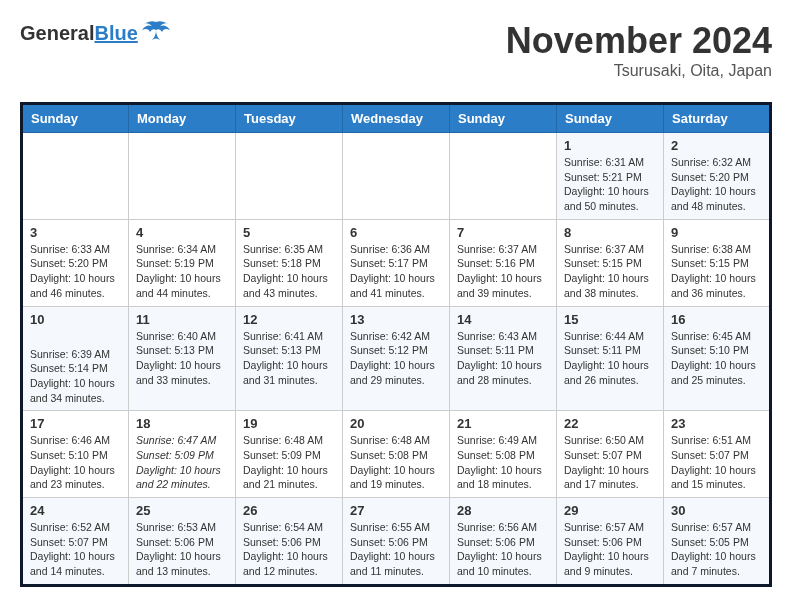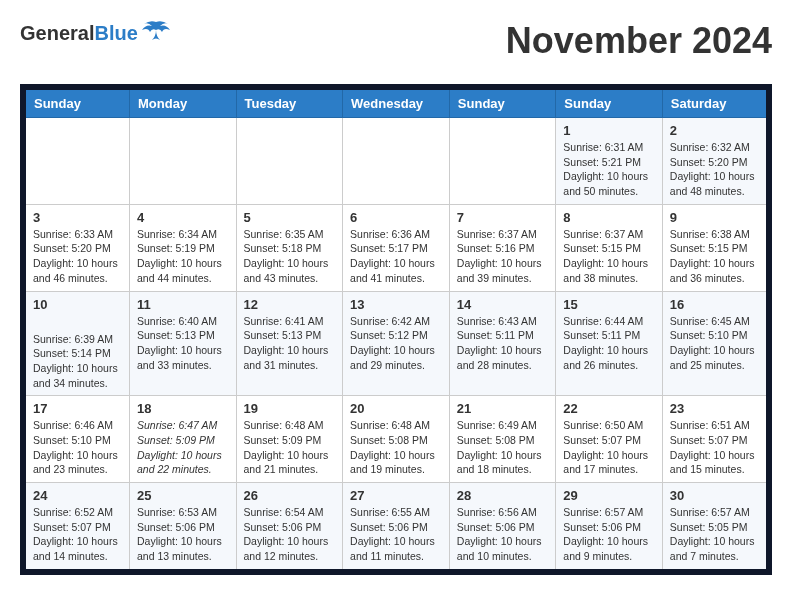--- a/index.html
+++ b/index.html
@@ -29,21 +29,21 @@
       font-weight: bold;
       color: #333;
     }
     .location {
       font-size: 16px;
       color: #555;
     }
     .calendar {
       width: 100%;
       border-collapse: collapse;
-      border: 6px solid #0f172a;
+      border: 3px solid #0f172a;
     }
     .calendar th {
       background-color: #2c7dc7;
       color: #fff;
       text-align: left;
       padding: 6px 8px;
       font-size: 13px;
       font-weight: bold;
       border: 1px solid #2268a8;
     }
@@ -83,20 +83,21 @@
     }
     .logo-general {
       font-size: 20px;
       font-weight: bold;
       color: #333;
     }
     .logo-blue {
       color: #2c7dc7;
       font-size: 20px;
       font-weight: bold;
+      text-decoration: underline;
     }
     .logo-bird {
       margin-left: 4px;
     }
   </style>
 </head>
 <body>
 
 <div class="header">
   <div class="logo">
@@ -106,20 +107,21 @@
       <span class="logo-bird">
         <svg width="28" height="22" viewBox="0 0 28 22">
           <path d="M14 2 Q20 0 26 4 Q22 2 18 6 Q24 4 28 10 Q22 7 20 12 Q18 8 14 10 Q10 8 8 12 Q6 7 0 10 Q4 4 10 6 Q6 2 2 4 Q8 0 14 2Z" fill="#2c7dc7"></path>
           <path d="M14 10 Q14 16 10 20 Q14 17 18 20 Q14 16 14 10Z" fill="#2c7dc7"></path>
         </svg>
       </span>
     </div>
   </div>
   <div class="title-section">
     <div class="month-title">November 2024</div>
+    <div class="location">Tsurusaki, Oita, Japan</div>
   </div>
 </div>
 
 <table class="calendar">
   <thead>
     <tr>
     <th>Sunday</th>
         <th>Monday</th>
         <th>Tuesday</th>
         <th>Wednesday</th>

